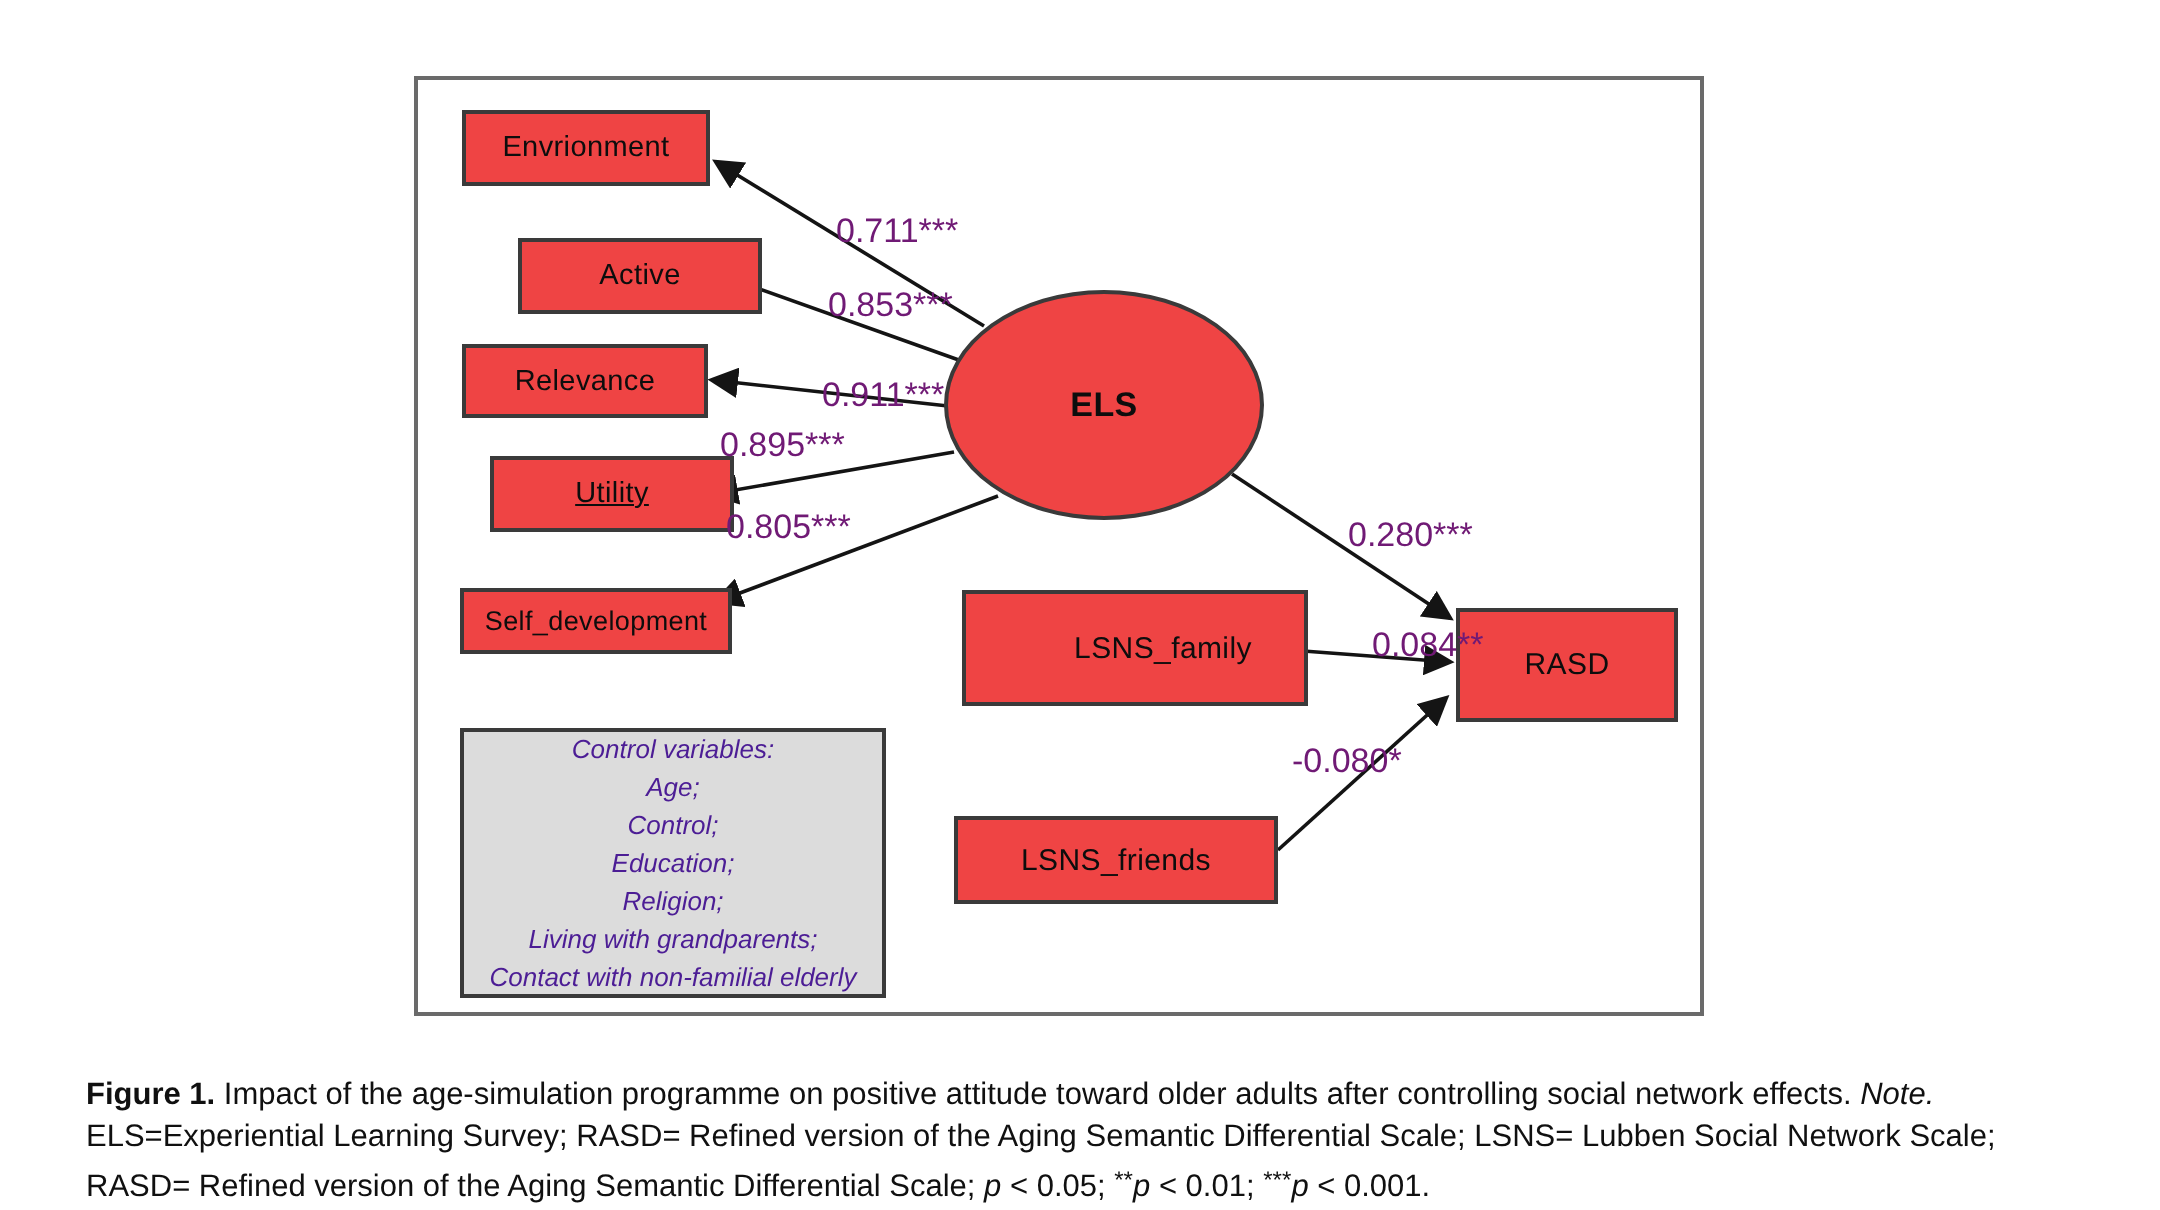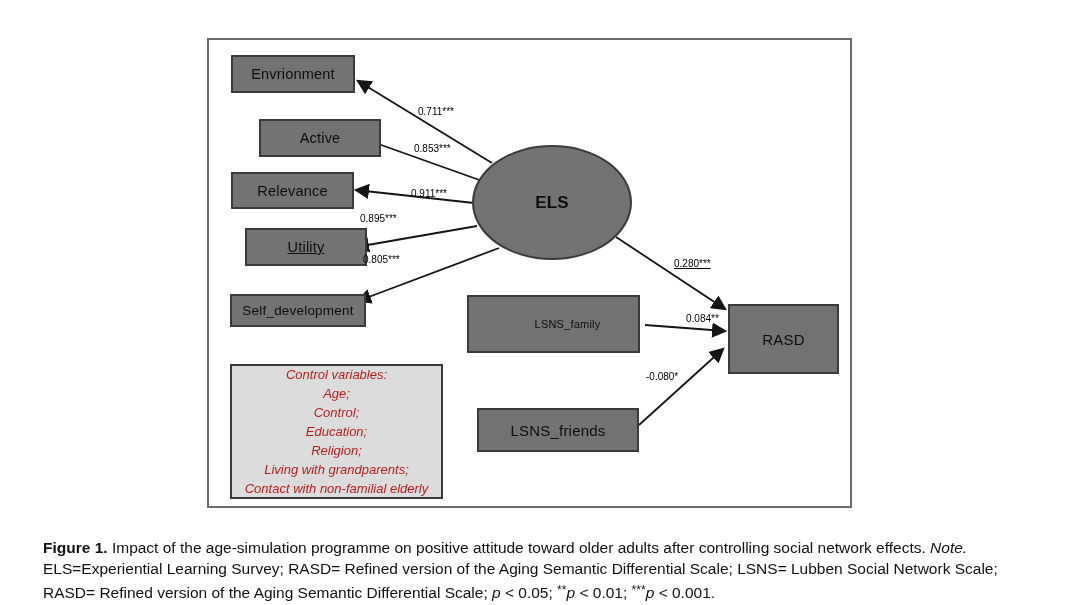--- a/index.html
+++ b/index.html
@@ -32,74 +32,74 @@
   #arrow-layer {
     position: absolute;
     left: 0; top: 0;
     width: 645px;
     height: 470px;
     pointer-events: none;
   }
   .node {
     position: absolute;
     box-sizing: border-box;
-    background: #737373;
+    background: #ef4444;
     border: 2px solid #3a3a3a;
     display: flex;
     align-items: center;
     justify-content: center;
     font-size: 14.5px;
     color: #0d0d0d;
     letter-spacing: 0.2px;
   }
   .node.ellipse {
     border-radius: 50%;
     font-weight: bold;
     font-size: 17px;
     border-width: 2.5px;
   }
   .coef {
     position: absolute;
-    font-size: 10px;
-    color: #000000;
+    font-size: 17px;
+    color: #701a75;
     white-space: nowrap;
   }
   #control-box {
     position: absolute;
     box-sizing: border-box;
     background: #dcdcdc;
     border: 2px solid #3a3a3a;
     display: flex;
     flex-direction: column;
     align-items: center;
     justify-content: center;
     font-style: italic;
     font-size: 13px;
     line-height: 19px;
-    color: #b91c1c;
+    color: #4c1d95;
     text-align: center;
   }
   
   #node-environment   { left: 22px;  top: 15px;  width: 124px; height: 38px; }
   #node-active        { left: 22px;  top: 79px;  width: 122px; height: 38px; margin-left: 28px; }
   #node-relevance     { left: 22px;  top: 132px; width: 123px; height: 37px; }
   #node-utility       { left: 36px;  top: 188px; width: 122px; height: 38px; text-decoration: underline; }
   #node-selfdev       { left: 21px;  top: 254px; width: 136px; height: 33px; font-size: 13.5px; }
   #control-box        { left: 21px;  top: 324px; width: 213px; height: 135px; }
   #node-els           { left: 263px; top: 105px; width: 160px; height: 115px; }
-  #node-family        { left: 258px; top: 255px; width: 173px; height: 58px; font-size: 11px; padding-left: 28px; }
+  #node-family        { left: 272px; top: 255px; width: 173px; height: 58px; font-size: 15px; padding-left: 28px; }
   #node-friends       { left: 268px; top: 368px; width: 162px; height: 44px; font-size: 15px; }
-  #node-rasd          { left: 519px; top: 264px; width: 111px; height: 70px; font-size: 15px; }
+  #node-rasd          { left: 519px; top: 264px; width: 111px; height: 57px; font-size: 15px; }
   
   #coef-environment { left: 209px; top: 66px; }
   #coef-active      { left: 205px; top: 103px; }
   #coef-relevance   { left: 202px; top: 148px; }
   #coef-utility     { left: 151px; top: 173px; }
   #coef-selfdev     { left: 154px; top: 214px; text-align: right; }
-  #coef-els-rasd    { left: 465px; top: 218px; text-decoration: underline; }
+  #coef-els-rasd    { left: 465px; top: 218px; }
   #coef-family      { left: 477px; top: 273px; }
   #coef-friends     { left: 437px; top: 331px; }
   
   #caption {
     position: absolute;
     left: 43px;
     top: 521px;
     width: 990px;
     font-size: 15.5px;
     line-height: 21.8px;

